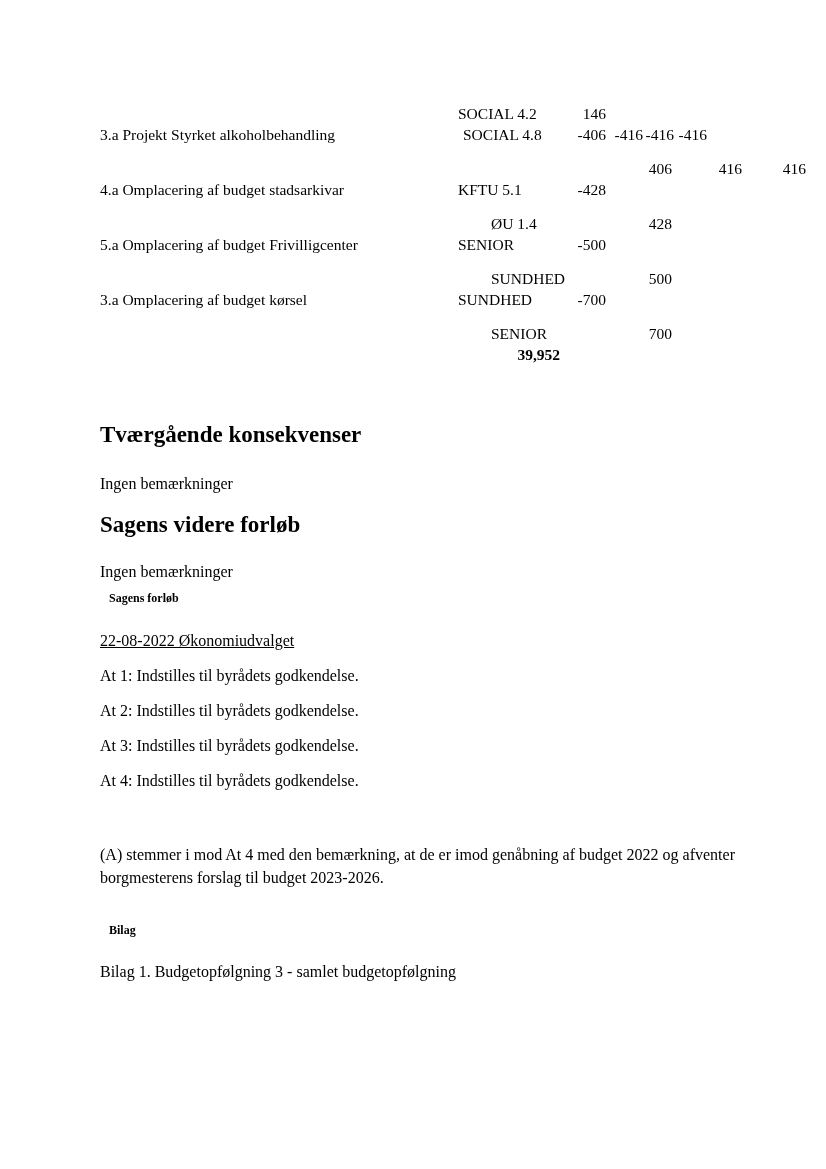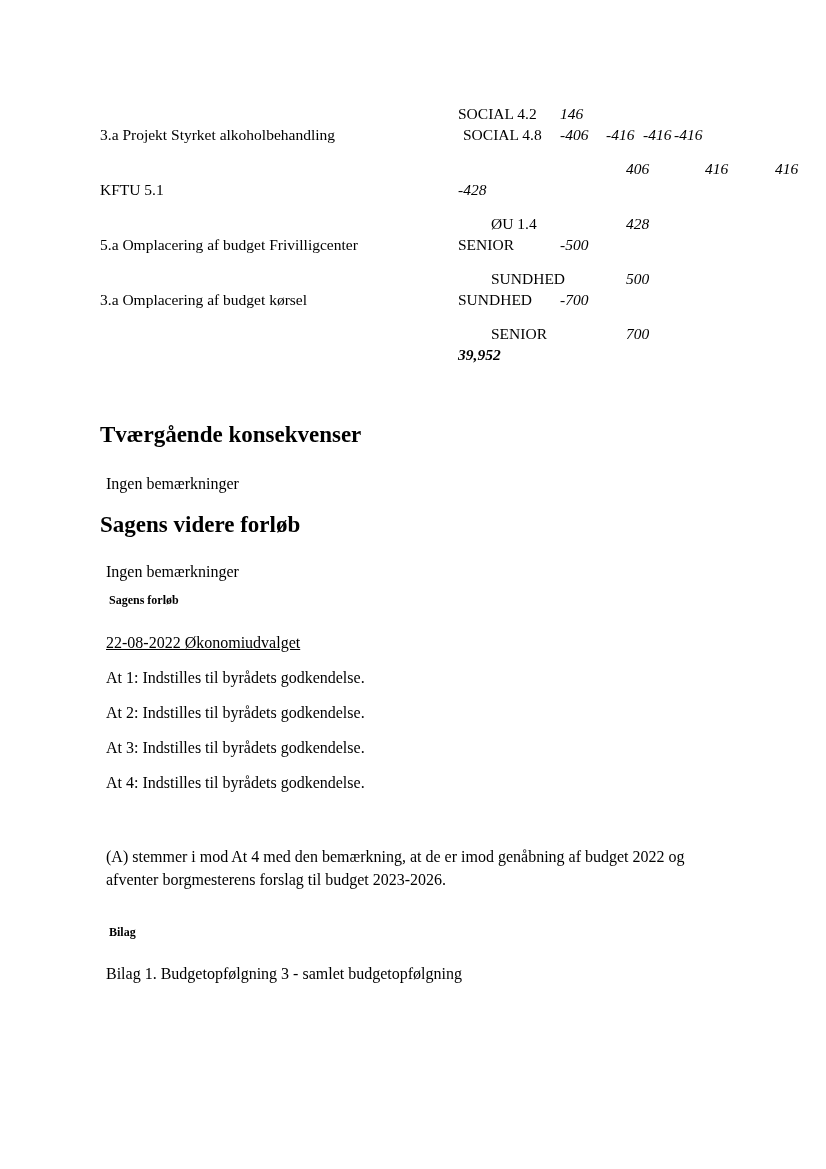--- a/index.html
+++ b/index.html
@@ -29,36 +29,36 @@
   .trow {
     display: grid;
     grid-template-columns: 358px 102px 46px 37px 31px 33px;
     line-height: 21px;
     align-items: baseline;
   }
   .trow.gap-before { margin-top: 13px; gap: 33px; }
   .tcell-label   { white-space: nowrap; }
   .tcell-cat     { white-space: nowrap; }
   .tcell-cat.indent { padding-left: 5px; }
-  .tcell-num     { white-space: nowrap; font-style: italic; }
+  .tcell-num     { text-align: right; white-space: nowrap; }
   .trow.bold-values .tcell-num { font-weight: bold; }
   
   .h-large {
     font-size: 23px;
     font-weight: bold;
     line-height: 30px;
     margin: 0;
   }
   .h-small {
     font-size: 12px;
     font-weight: bold;
     line-height: 25px;
     margin: 9px;
   }
-  p { margin: 6px; line-height: 21px; }
+  p { margin: 0; line-height: 21px; }
 
   .m-transverse-heading { margin-top: 55px; }
   .m-transverse-body    { margin-top: 23px; }
   .m-further-heading    { margin-top: 16px; }
   .m-further-body       { margin-top: 21px; }
   .m-history-heading    { margin-top: 4px; }
   .m-meeting            { margin-top: 19px; }
   .meeting-line { text-decoration: underline; }
   .m-decision           { margin-top: 14px; }
   .m-dissent            { margin-top: 52px; line-height: 23px; max-width: 655px; }
@@ -90,20 +90,21 @@
         </div>
         <div class="trow gap-before">
           <div class="tcell-label"></div>
           <div class="tcell-cat"></div>
           <div class="tcell-num">406</div>
           <div class="tcell-num">416</div>
           <div class="tcell-num">416</div>
           <div class="tcell-num">416</div>
         </div>
         <div class="trow">
+          <div class="tcell-label">4.a Omplacering af budget stadsarkivar</div>
           <div class="tcell-cat">KFTU 5.1</div>
           <div class="tcell-num">-428</div>
           <div class="tcell-num"></div>
           <div class="tcell-num"></div>
           <div class="tcell-num"></div>
         </div>
         <div class="trow gap-before">
           <div class="tcell-label"></div>
           <div class="tcell-cat">ØU 1.4</div>
           <div class="tcell-num">428</div>

